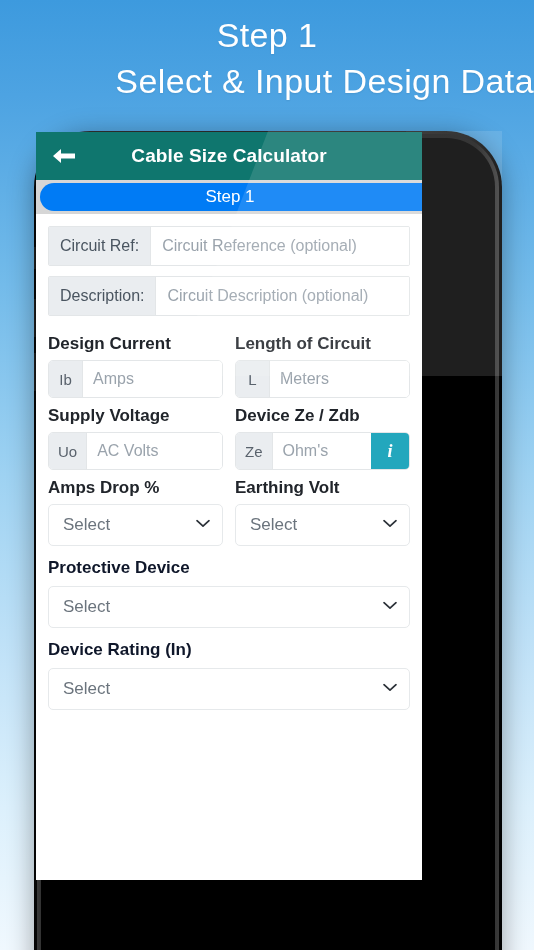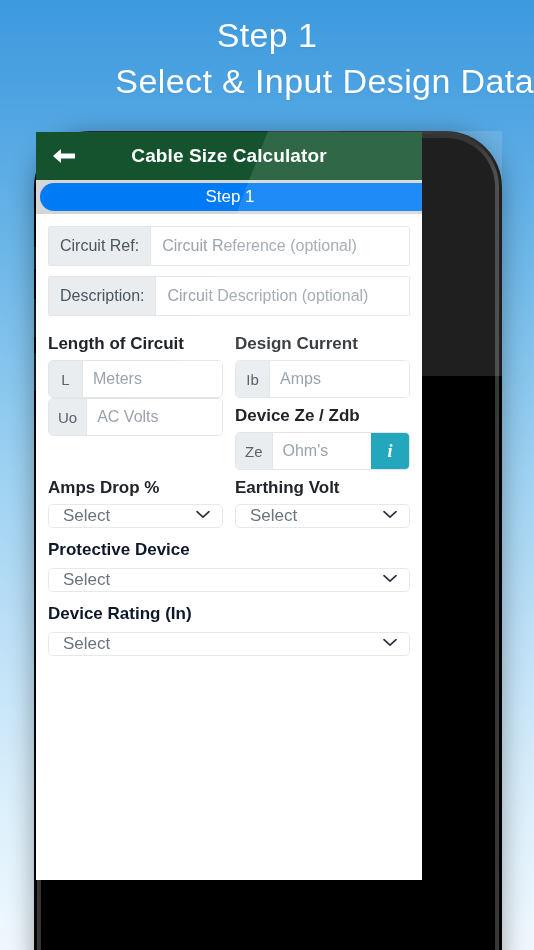--- a/index.html
+++ b/index.html
@@ -129,21 +129,21 @@
   .screen {
     position: absolute;
     left: 36px; top: 132px;
     width: 386px; height: 748px;
     background: #ffffff;
     overflow: hidden;
   }
 
   .appbar {
     height: 48px;
-    background: #14532d;
+    background: #0f766e;
     display: flex;
     align-items: center;
     position: relative;
   }
   .back-arrow {
     position: absolute;
     left: 16px; top: 50%;
     transform: translateY(-50%);
     width: 24px; height: 18px;
     display: flex; align-items: center;
@@ -265,21 +265,21 @@
     font-family: "Liberation Serif", serif;
     cursor: pointer;
     flex: none;
   }
 
   .select-box {
     position: relative;
     border: 1px solid #e6e9eb;
     border-radius: 5px;
     background: #fff;
-    height: 24px;
+    height: 42px;
     display: flex;
     align-items: center;
     padding: 0 28px 0 14px;
     cursor: pointer;
   }
   .select-text {
     font-size: 17px;
     color: #6b747d;
     white-space: nowrap;
     overflow: hidden;
@@ -342,37 +342,38 @@
       <input class="prefix-input" type="text" placeholder="Circuit Reference (optional)" style="">
     </div>
 
     <div class="row-prefixed">
       <span class="prefix">Description:</span>
       <input class="prefix-input" type="text" placeholder="Circuit Description (optional)" style="">
     </div>
 
     <div class="two-col">
       <div class="col">
+        <div class="field-label">Design Current</div>
+        <div class="unit-row">
+          <span class="unit-prefix">Ib</span>
+          <input class="unit-input" type="text" placeholder="Amps" style="">
+        </div>
+      </div>
+      <div class="col">
         <div class="field-label">Length of Circuit</div>
         <div class="unit-row">
           <span class="unit-prefix">L</span>
           <input class="unit-input" type="text" placeholder="Meters" style="">
         </div>
       </div>
-      <div class="col">
-        <div class="field-label">Design Current</div>
-        <div class="unit-row">
-          <span class="unit-prefix">Ib</span>
-          <input class="unit-input" type="text" placeholder="Amps" style="">
-        </div>
-      </div>
     </div>
 
     <div class="two-col">
       <div class="col">
+        <div class="field-label">Supply Voltage</div>
         <div class="unit-row">
           <span class="unit-prefix">Uo</span>
           <input class="unit-input" type="text" placeholder="AC Volts" style="">
         </div>
       </div>
       <div class="col">
         <div class="field-label">Device Ze / Zdb</div>
         <div class="unit-row">
           <span class="unit-prefix">Ze</span>
           <input class="unit-input" type="text" placeholder="Ohm's" style="">

